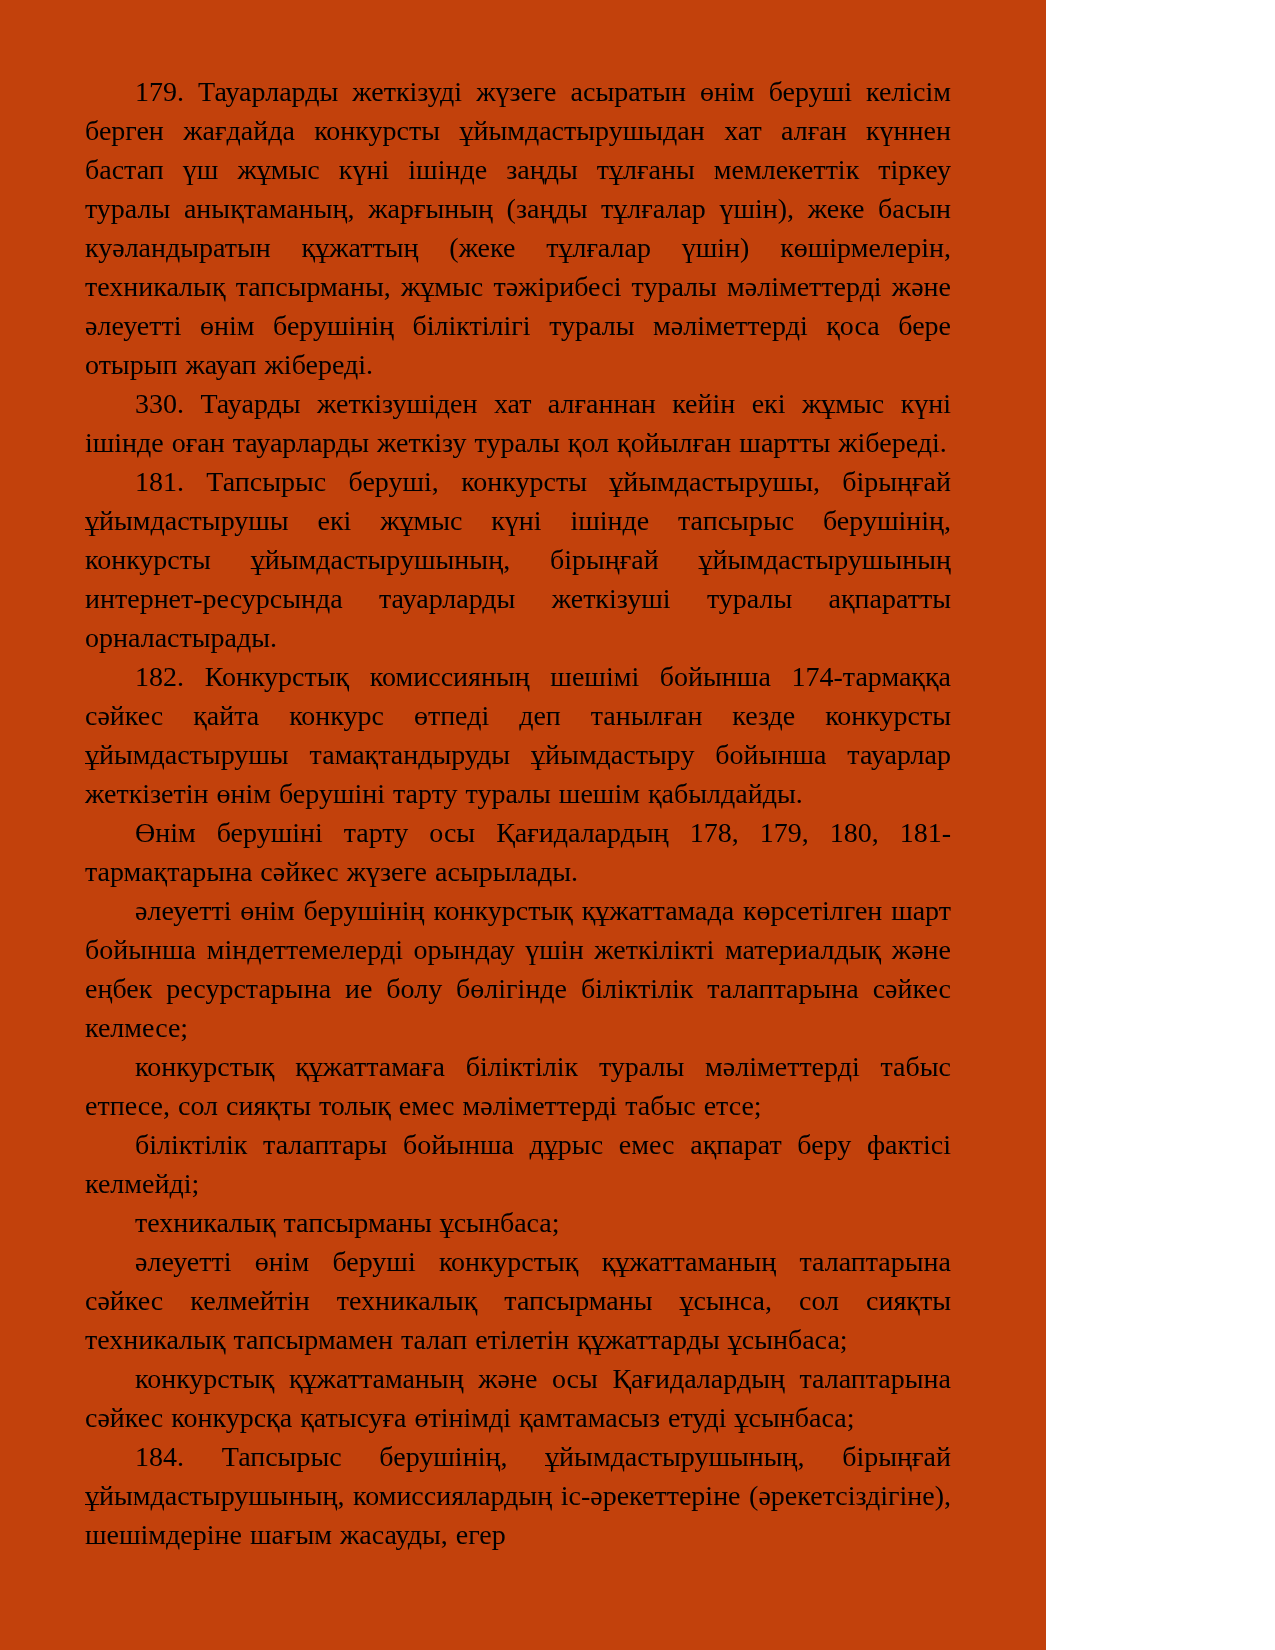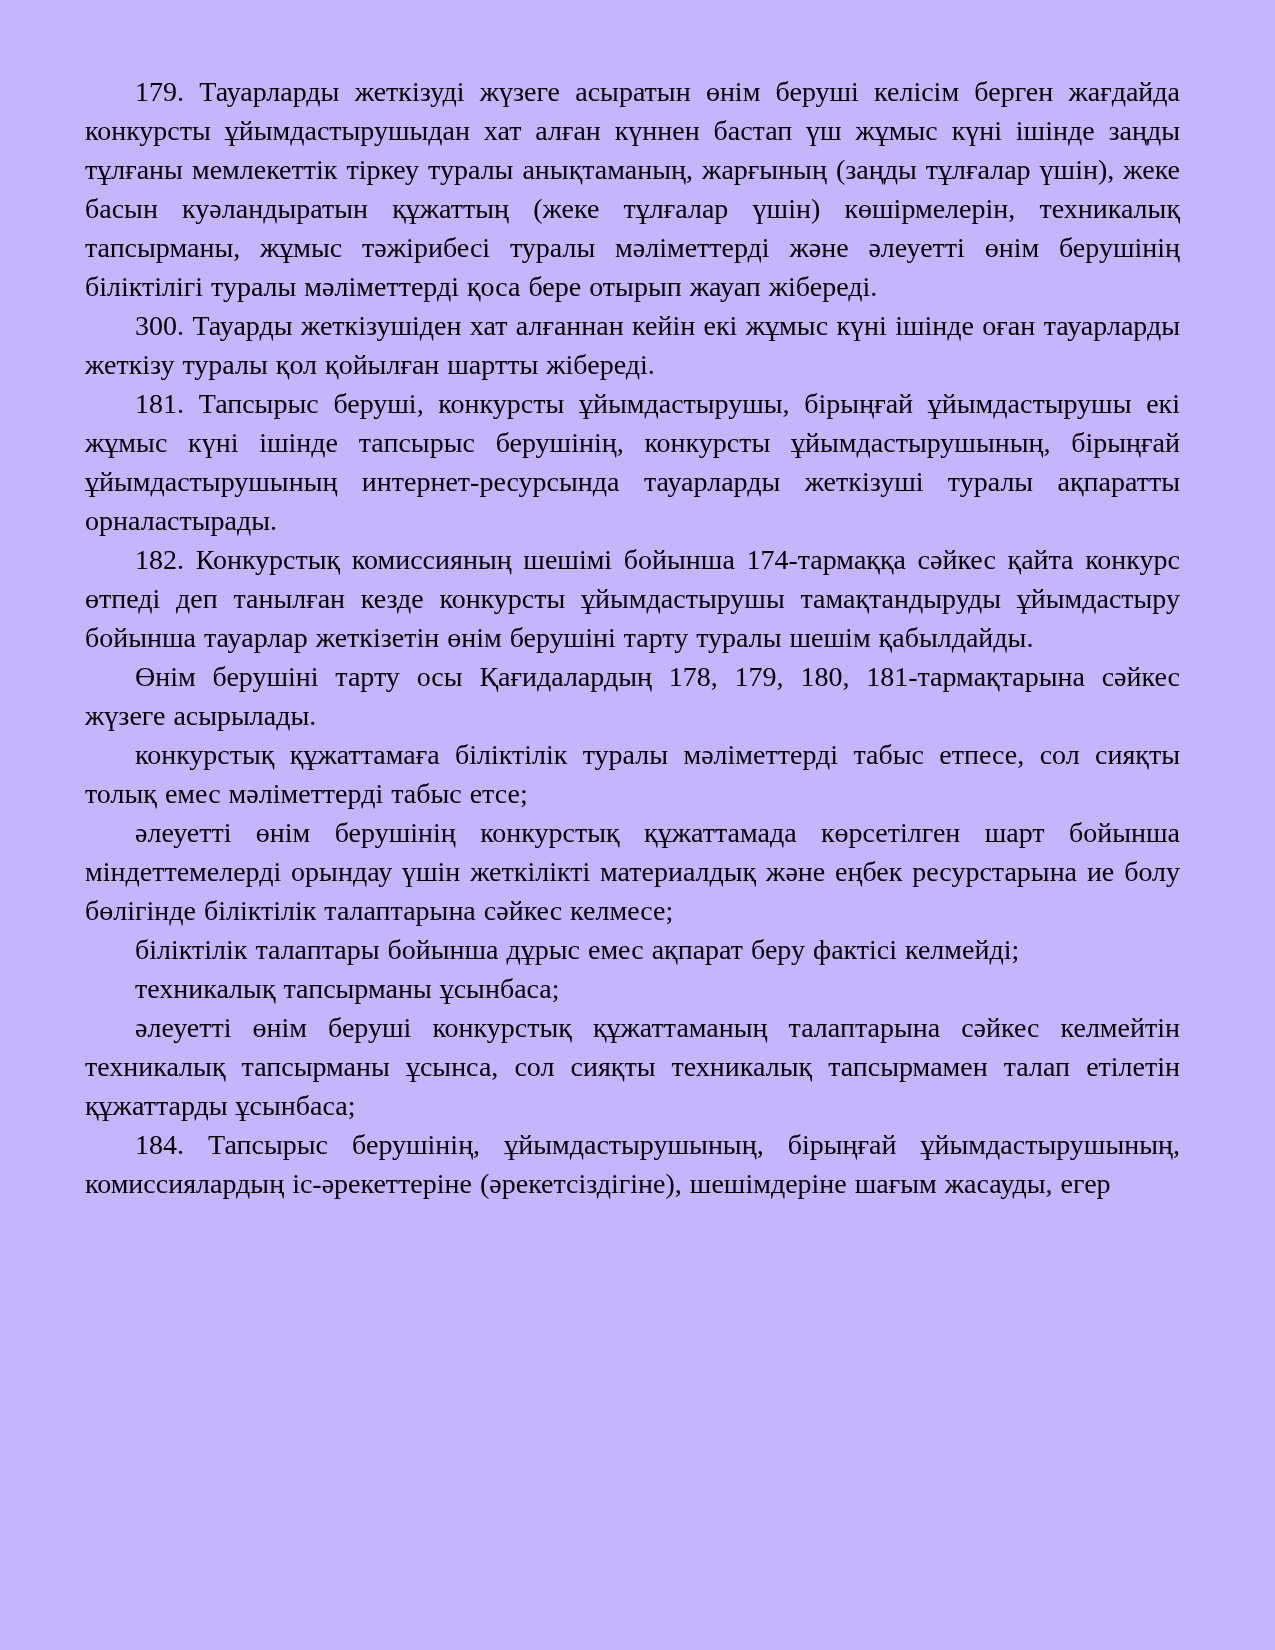--- a/index.html
+++ b/index.html
@@ -2,46 +2,47 @@
 <html><head>
 <meta charset="utf-8">
 <style>
   html, body {
     margin: 0;
     padding: 0;
     background: #ffffff;
   }
   .page {
     position: relative;
-    width: 1275px;
+    width: 1046px;
     height: 1650px;
     box-sizing: border-box;
-    background: #c4b5fd;
+    background: #c2410c;
     color: #000000;
     padding: 72px 95px 0 85px;
     font-family: "Liberation Serif", "DejaVu Serif", serif;
     font-size: 28px;
     line-height: 39px;
     overflow: hidden;
   }
   .para {
     margin: 0;
     text-align: justify;
     text-indent: 50px;
     word-spacing: 1px;
   }
 </style>
 </head>
 <body>
 
 <div class="page">
   <p class="para">179. Тауарларды жеткізуді жүзеге асыратын өнім беруші келісім берген жағдайда конкурсты ұйымдастырушыдан хат алған күннен бастап үш жұмыс күні ішінде заңды тұлғаны мемлекеттік тіркеу туралы анықтаманың, жарғының (заңды тұлғалар үшін), жеке басын куәландыратын құжаттың (жеке тұлғалар үшін) көшірмелерін, техникалық тапсырманы, жұмыс тәжірибесі туралы мәліметтерді және әлеуетті өнім берушінің біліктілігі туралы мәліметтерді қоса бере отырып жауап жібереді.</p>
-  <p class="para">300. Тауарды жеткізушіден хат алғаннан кейін екі жұмыс күні ішінде оған тауарларды жеткізу туралы қол қойылған шартты жібереді.</p>
+  <p class="para">330. Тауарды жеткізушіден хат алғаннан кейін екі жұмыс күні ішінде оған тауарларды жеткізу туралы қол қойылған шартты жібереді.</p>
   <p class="para">181. Тапсырыс беруші, конкурсты ұйымдастырушы, бірыңғай ұйымдастырушы екі жұмыс күні ішінде тапсырыс берушінің, конкурсты ұйымдастырушының, бірыңғай ұйымдастырушының интернет-ресурсында тауарларды жеткізуші туралы ақпаратты орналастырады.</p>
   <p class="para">182. Конкурстық комиссияның шешімі бойынша 174-тармаққа сәйкес қайта конкурс өтпеді деп танылған кезде конкурсты ұйымдастырушы тамақтандыруды ұйымдастыру бойынша тауарлар жеткізетін өнім берушіні тарту туралы шешім қабылдайды.</p>
   <p class="para">Өнім берушіні тарту осы Қағидалардың 178, 179, 180, 181-тармақтарына сәйкес жүзеге асырылады.</p>
+  <p class="para">әлеуетті өнім берушінің конкурстық құжаттамада көрсетілген шарт бойынша міндеттемелерді орындау үшін жеткілікті материалдық және еңбек ресурстарына ие болу бөлігінде біліктілік талаптарына сәйкес келмесе;</p>
   <p class="para">конкурстық құжаттамаға біліктілік туралы мәліметтерді табыс етпесе, сол сияқты толық емес мәліметтерді табыс етсе;</p>
-  <p class="para">әлеуетті өнім берушінің конкурстық құжаттамада көрсетілген шарт бойынша міндеттемелерді орындау үшін жеткілікті материалдық және еңбек ресурстарына ие болу бөлігінде біліктілік талаптарына сәйкес келмесе;</p>
   <p class="para">біліктілік талаптары бойынша дұрыс емес ақпарат беру фактісі келмейді;</p>
   <p class="para">техникалық тапсырманы ұсынбаса;</p>
   <p class="para">әлеуетті өнім беруші конкурстық құжаттаманың талаптарына сәйкес келмейтін техникалық тапсырманы ұсынса, сол сияқты техникалық тапсырмамен талап етілетін құжаттарды ұсынбаса;</p>
+  <p class="para">конкурстық құжаттаманың және осы Қағидалардың талаптарына сәйкес конкурсқа қатысуға өтінімді қамтамасыз етуді ұсынбаса;</p>
   <p class="para">184. Тапсырыс берушінің, ұйымдастырушының, бірыңғай ұйымдастырушының, комиссиялардың іс-әрекеттеріне (әрекетсіздігіне), шешімдеріне шағым жасауды, егер</p>
 </div>
 
 </body></html>

